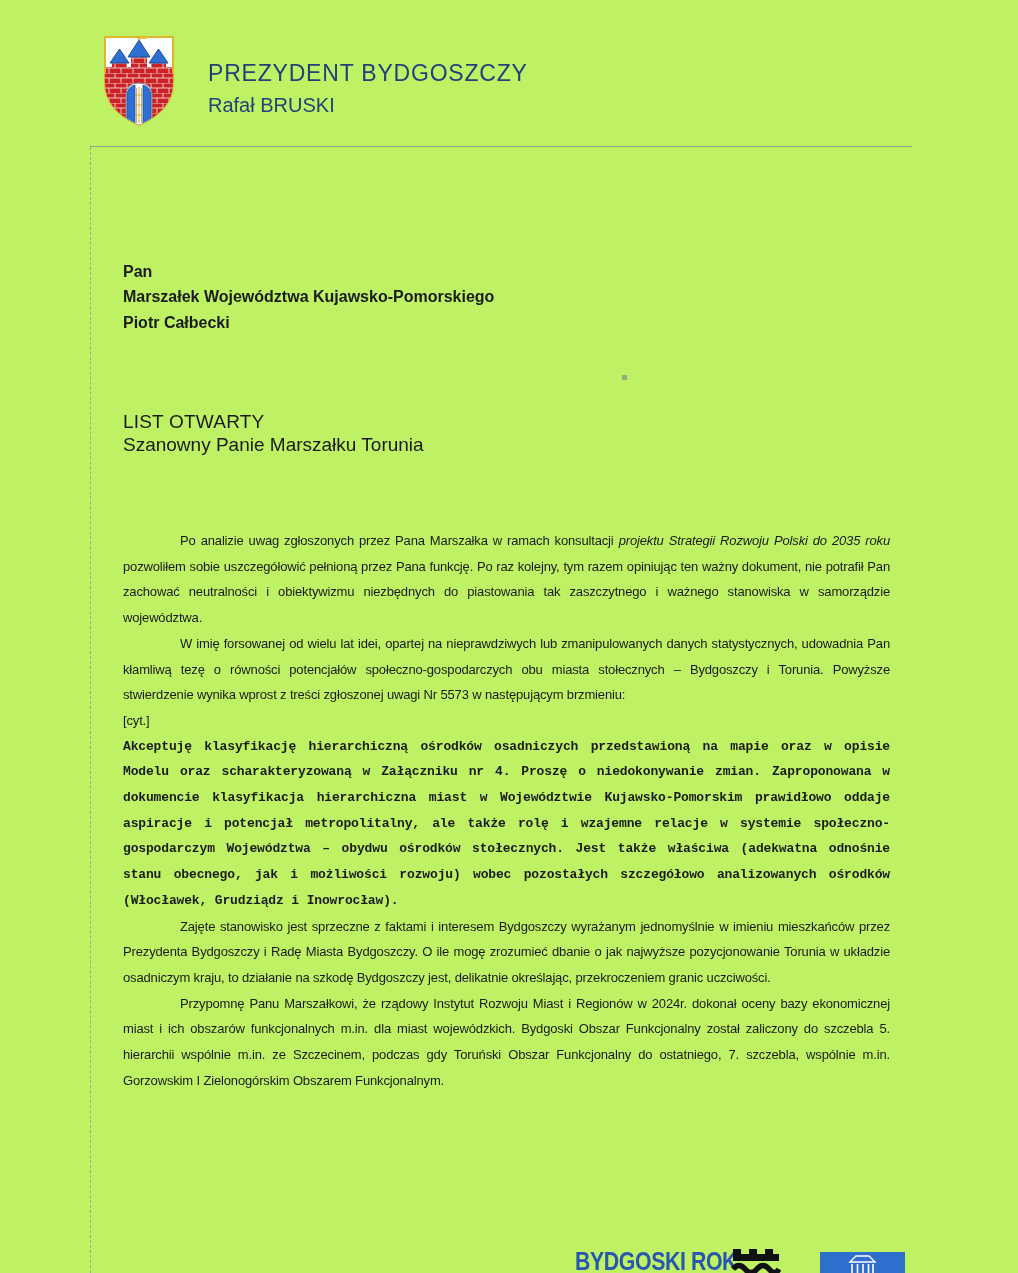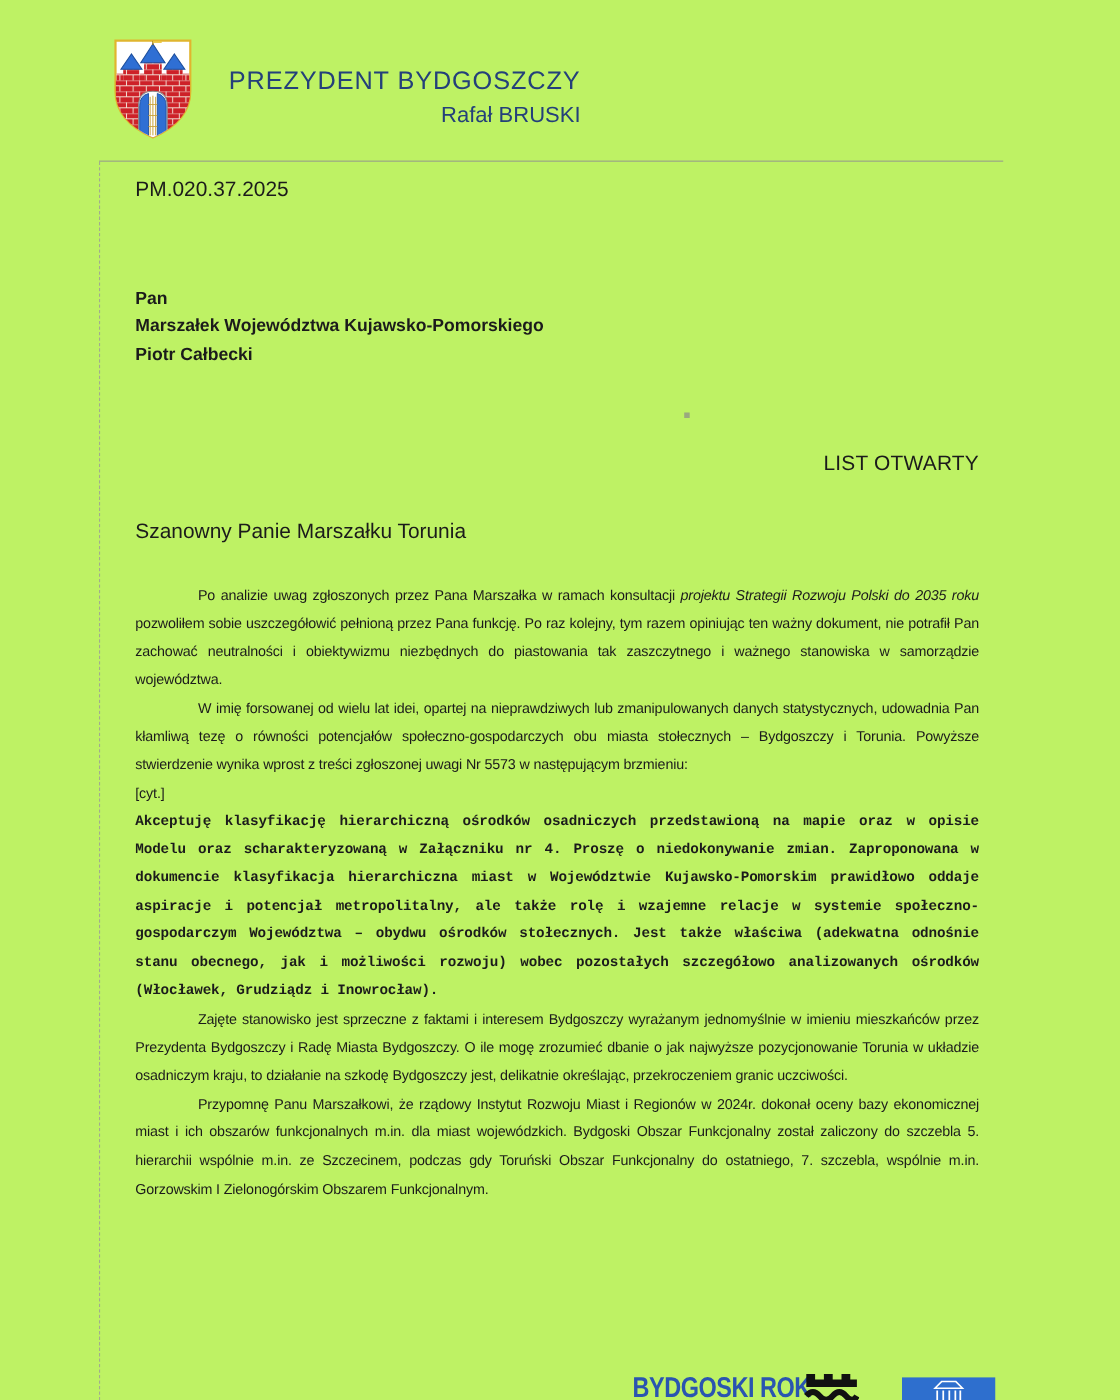--- a/index.html
+++ b/index.html
@@ -14,38 +14,38 @@
   }
   
   .crest{position:absolute;left:100px;top:33px;width:78px;height:95px;}
   .lh-text{position:absolute;left:208px;top:58px;}
   .lh-office{
     font-size:23px;letter-spacing:.8px;color:#24407a;
     font-weight:400;line-height:30px;white-space:nowrap;
   }
   .lh-name{
     font-size:20px;color:#24407a;font-weight:400;line-height:26px;
-    margin-top:4px;white-space:nowrap;text-align:right;
+    margin-top:4px;white-space:nowrap;
   }
   .header-rule{
     position:absolute;left:90px;top:146px;width:822px;height:1px;
     background:#909090;opacity:.85;
   }
   .left-edge-line{
     position:absolute;left:90px;top:147px;height:1126px;width:0;
     border-left:1px dashed #9a9a9a;opacity:.8;
   }
   
   .dateblock{position:absolute;left:123px;top:160px;font-size:19px;line-height:25px;}
   .recipient{position:absolute;left:123px;top:259px;font-size:16px;line-height:25.3px;font-weight:700;}
   .letter-title{
     position:absolute;left:123px;top:411px;width:767px;
-    text-align:right;font-size:19px;letter-spacing:.2px;
+    text-align:left;font-size:19px;letter-spacing:.2px;
   }
-  .salutation{position:absolute;left:123px;top:473px;font-size:19px;}
+  .salutation{position:absolute;left:123px;top:434px;font-size:19px;}
   .speck{position:absolute;left:622px;top:375px;width:5px;height:5px;background:#8a8a8a;opacity:.7;}
   
   .letter-body{
     position:absolute;left:123px;top:528px;width:767px;
     font-size:13px;line-height:25.7px;letter-spacing:-.15px;
     text-align:justify;
   }
   .letter-body p{margin:0;}
   .letter-body p.indent{text-indent:57px;}
   .letter-body p.bold{font-weight:700;font-family:Liberation Mono, monospace;}
@@ -108,21 +108,20 @@
 
   <div class="lh-text">
     <div class="lh-office">PREZYDENT BYDGOSZCZY</div>
     <div class="lh-name">Rafał BRUSKI</div>
   </div>
 
   <div class="header-rule"></div>
   <div class="left-edge-line"></div>
 
   <div class="dateblock">
-    <div>PM.020.37.2025</div>
   </div>
 
   <div class="recipient">
     <div>Pan</div>
     <div>Marszałek Województwa Kujawsko-Pomorskiego</div>
     <div>Piotr Całbecki</div>
   </div>
 
   <div class="speck"></div>
 

